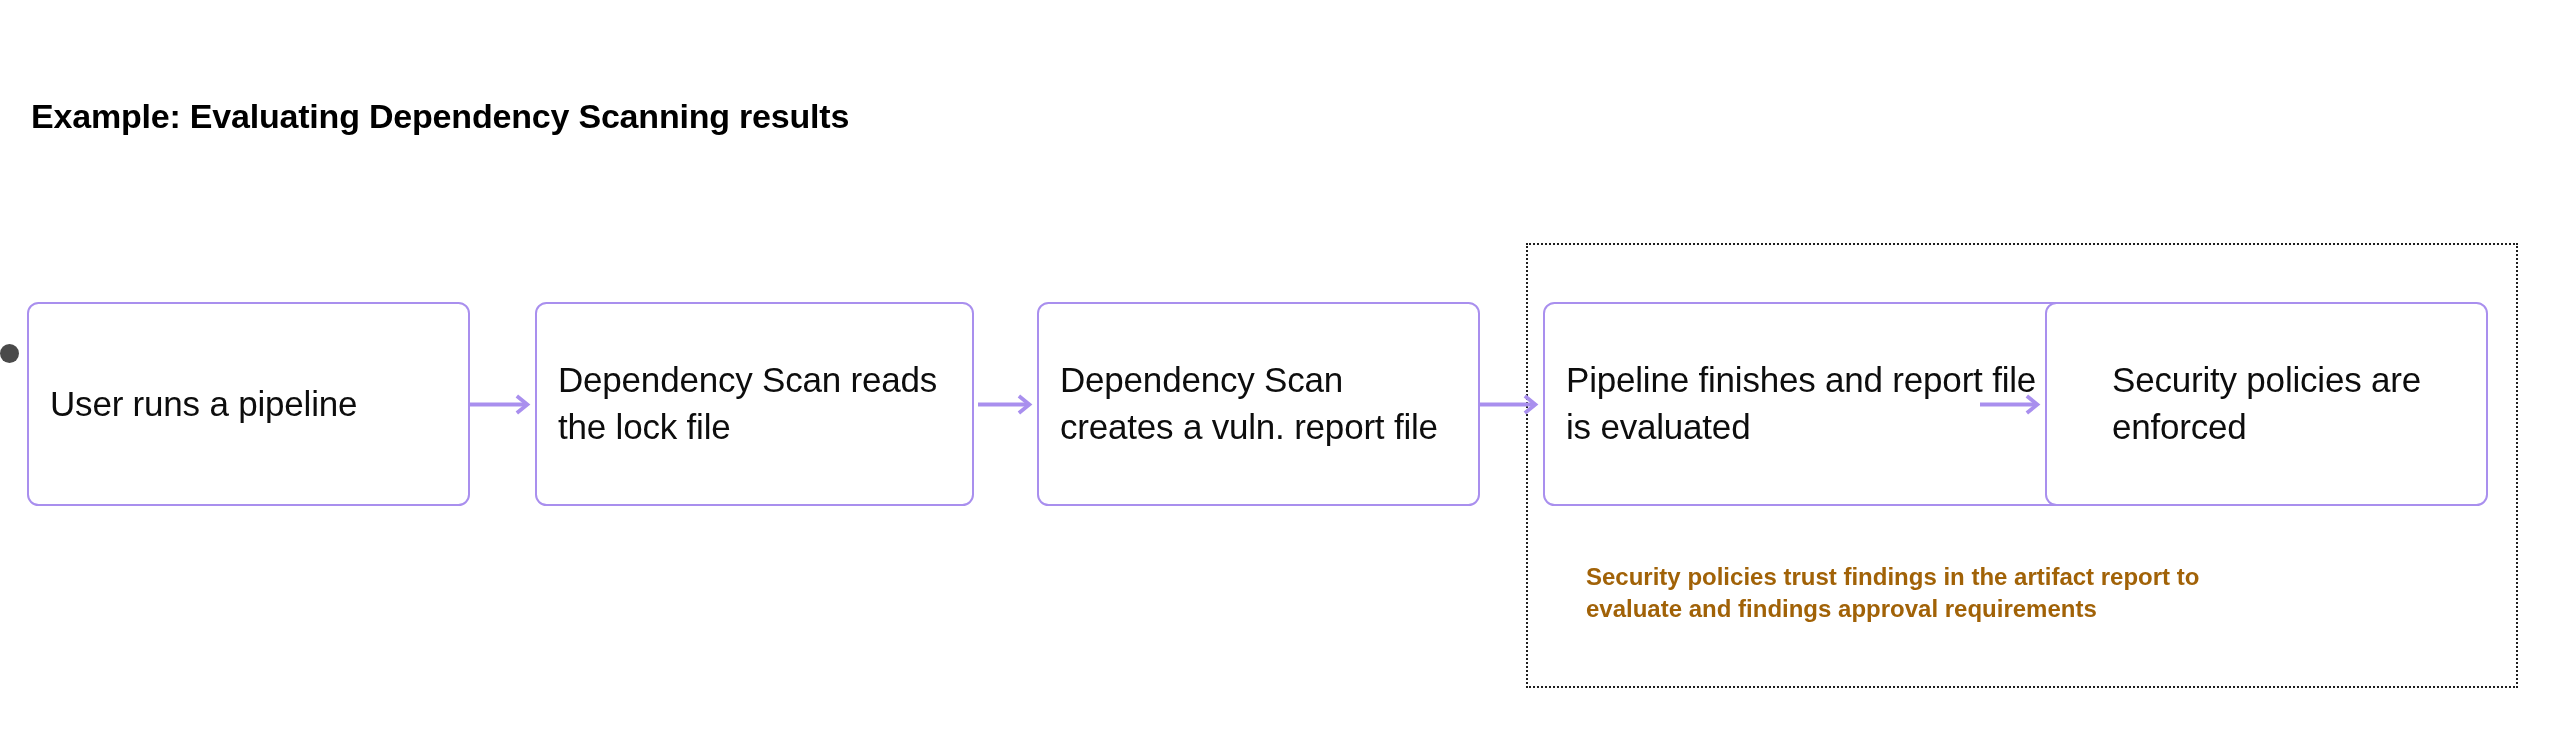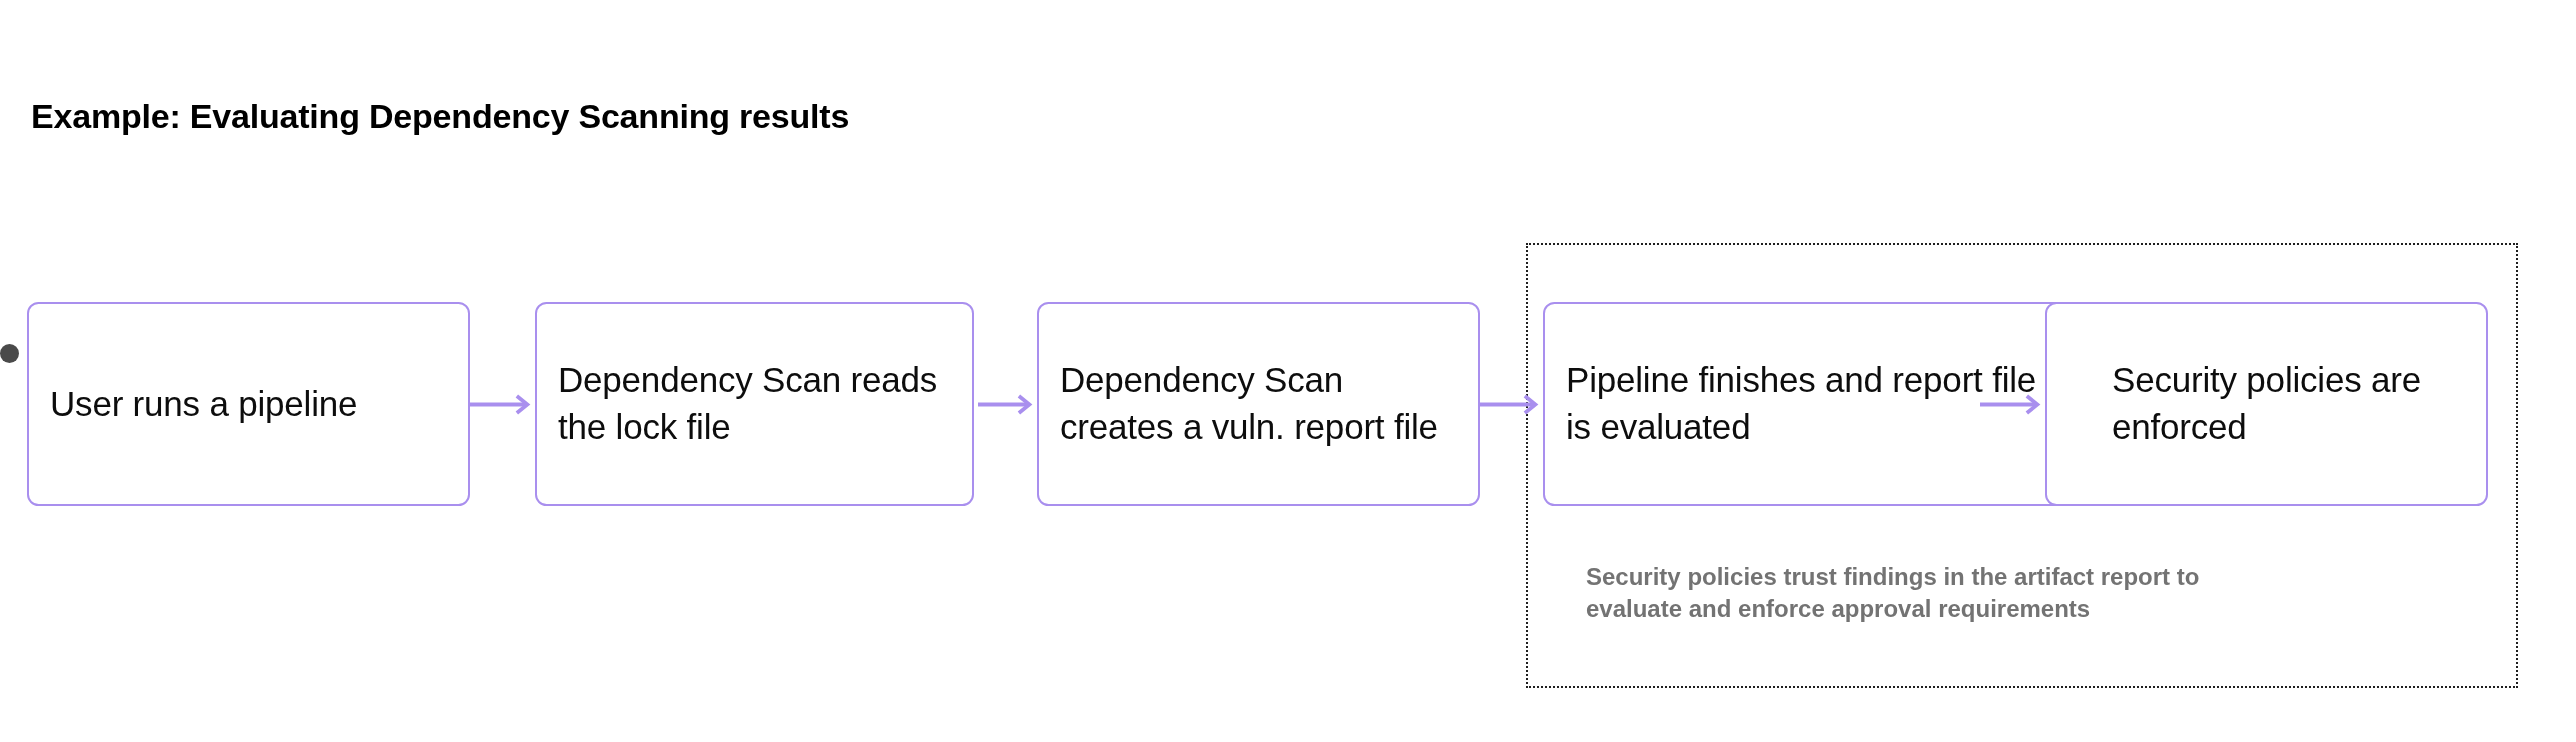--- a/index.html
+++ b/index.html
@@ -58,21 +58,21 @@
   }
 
   .group-caption {
     position: absolute;
     left: 1576px;
     top: 548px;
     width: 900px;
     font-size: 24px;
     font-weight: bold;
     line-height: 1.33;
-    color: #737373;
+    color: #a16207;
   }
   .group-caption span { display: block; }
 
   
   .node {
     position: absolute;
     top: 289px;
     height: 204px;
     box-sizing: border-box;
     border: 2.9px solid #a98fee;
@@ -114,21 +114,21 @@
 <div id="diagram-root">
 
   <div class="page-title">Example: Evaluating Dependency Scanning results</div>
 
   <div class="edge-dot"></div>
 
   <div class="group-box"></div>
 
   <div class="group-caption">
     <span>Security policies trust findings in the artifact report to</span>
-    <span>evaluate and enforce approval requirements</span>
+    <span>evaluate and findings approval requirements</span>
   </div>
 
   <div class="node node-1">
     <div class="node-label">User runs a pipeline</div>
   </div>
 
   <div class="node node-2">
     <div class="node-label">Dependency Scan reads the lock file</div>
   </div>
 

